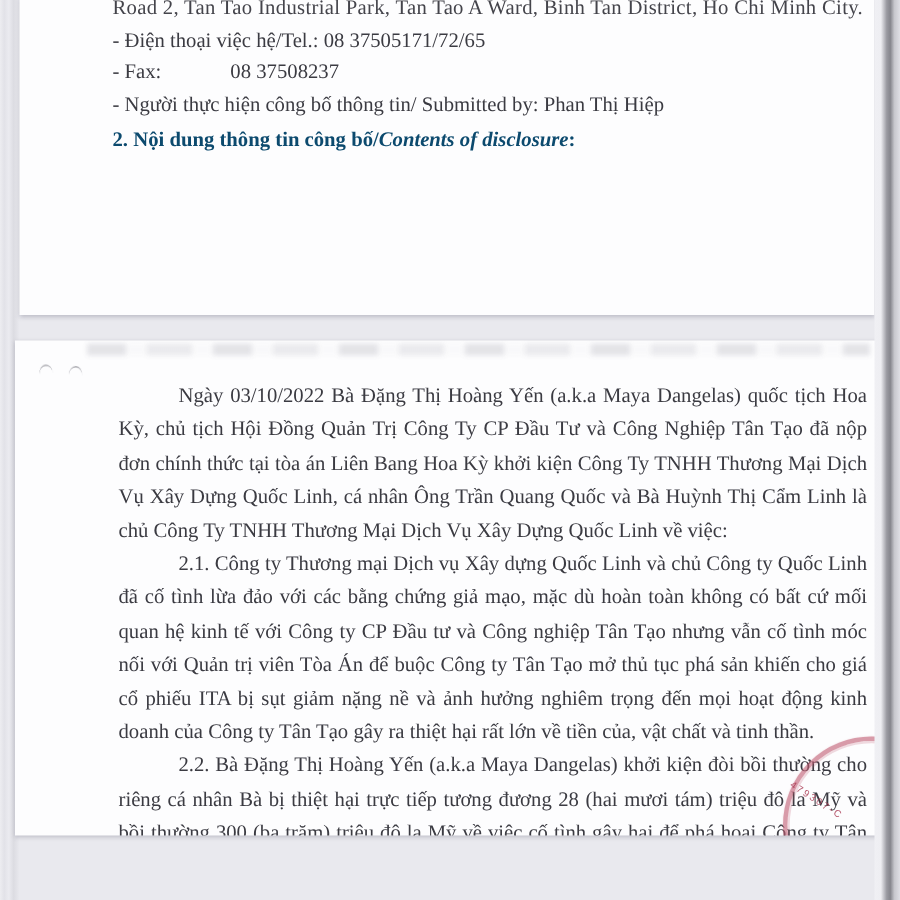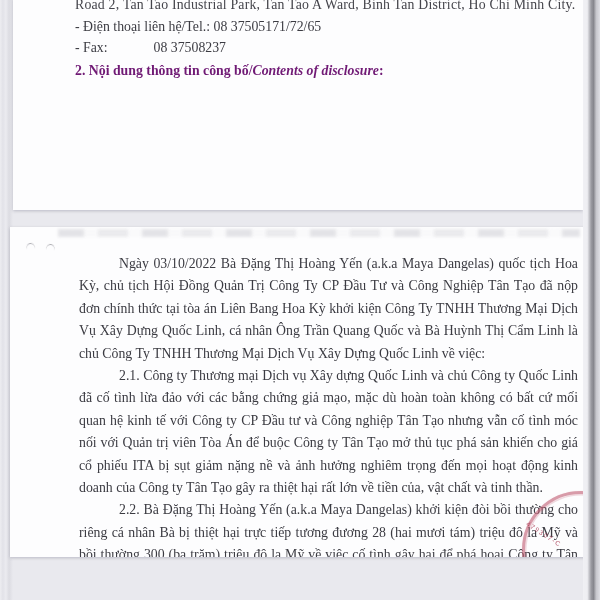--- a/index.html
+++ b/index.html
@@ -24,21 +24,21 @@
     box-shadow:0 1px 3px rgba(70,70,95,.28);
   }
   #page1{left:13px;top:-2px;width:570px;height:212px;}
   #page2{left:10px;top:227px;width:573px;height:330px;padding-left:19px;}
 
   
   .p1-content{padding:0 28px 0 62px;margin-top:-4px;}
   .p1-content p{margin:0;line-height:21.7px;font-size:13.8px;white-space:nowrap;}
   .p1-content .address{letter-spacing:.2px;color:#44444b;}
   .fax-value{margin-left:46px;}
-  .heading{font-weight:bold;color:#701a75;font-size:14.4px;margin-top:1px !important;}
+  .heading{font-weight:bold;color:#0c4a6e;font-size:14.4px;margin-top:1px !important;}
   .it{}
   .hd-it{font-style:italic;}
 
   
   .p2-content{
     padding:26px 24px 0 50px;text-align:justify;
     font-size:13.8px;line-height:22.4px;color:#3b3b42;
   }
   .p2-content p{margin:0;text-indent:40px;}
 
@@ -73,22 +73,23 @@
 </style>
 </head>
 <body>
 
 <div class="left-edge"></div>
 <div class="right-edge"></div>
 
 <div class="page" id="page1">
   <div class="p1-content">
     <p class="address">Road 2, Tan Tao Industrial Park, Tan Tao A Ward, Binh Tan District, Ho Chi Minh City.</p>
-    <p><span>- Điện thoại liên hệ/</span><span class="it">Tel.</span><span>: 08 37505171/72/65</span></p>
+    <p><span>- Điện thoại việc hệ/</span><span class="it">Tel.</span><span>: 08 37505171/72/65</span></p>
     <p><span>- Fax:</span><span class="fax-value">08 37508237</span></p>
+    <p><span>- Người thực hiện công bố thông tin/ </span><span class="it">Submitted by:</span><span> Phan Thị Hiệp</span></p>
     <p class="heading"><span>2. Nội dung thông tin công bố/</span><span class="hd-it">Contents of disclosure</span><span>:</span></p>
   </div>
 </div>
 
 <div class="page" id="page2">
   <div class="bleed"></div>
   <div class="smudge s1"></div>
   <div class="smudge s2"></div>
 
   <div class="p2-content">

